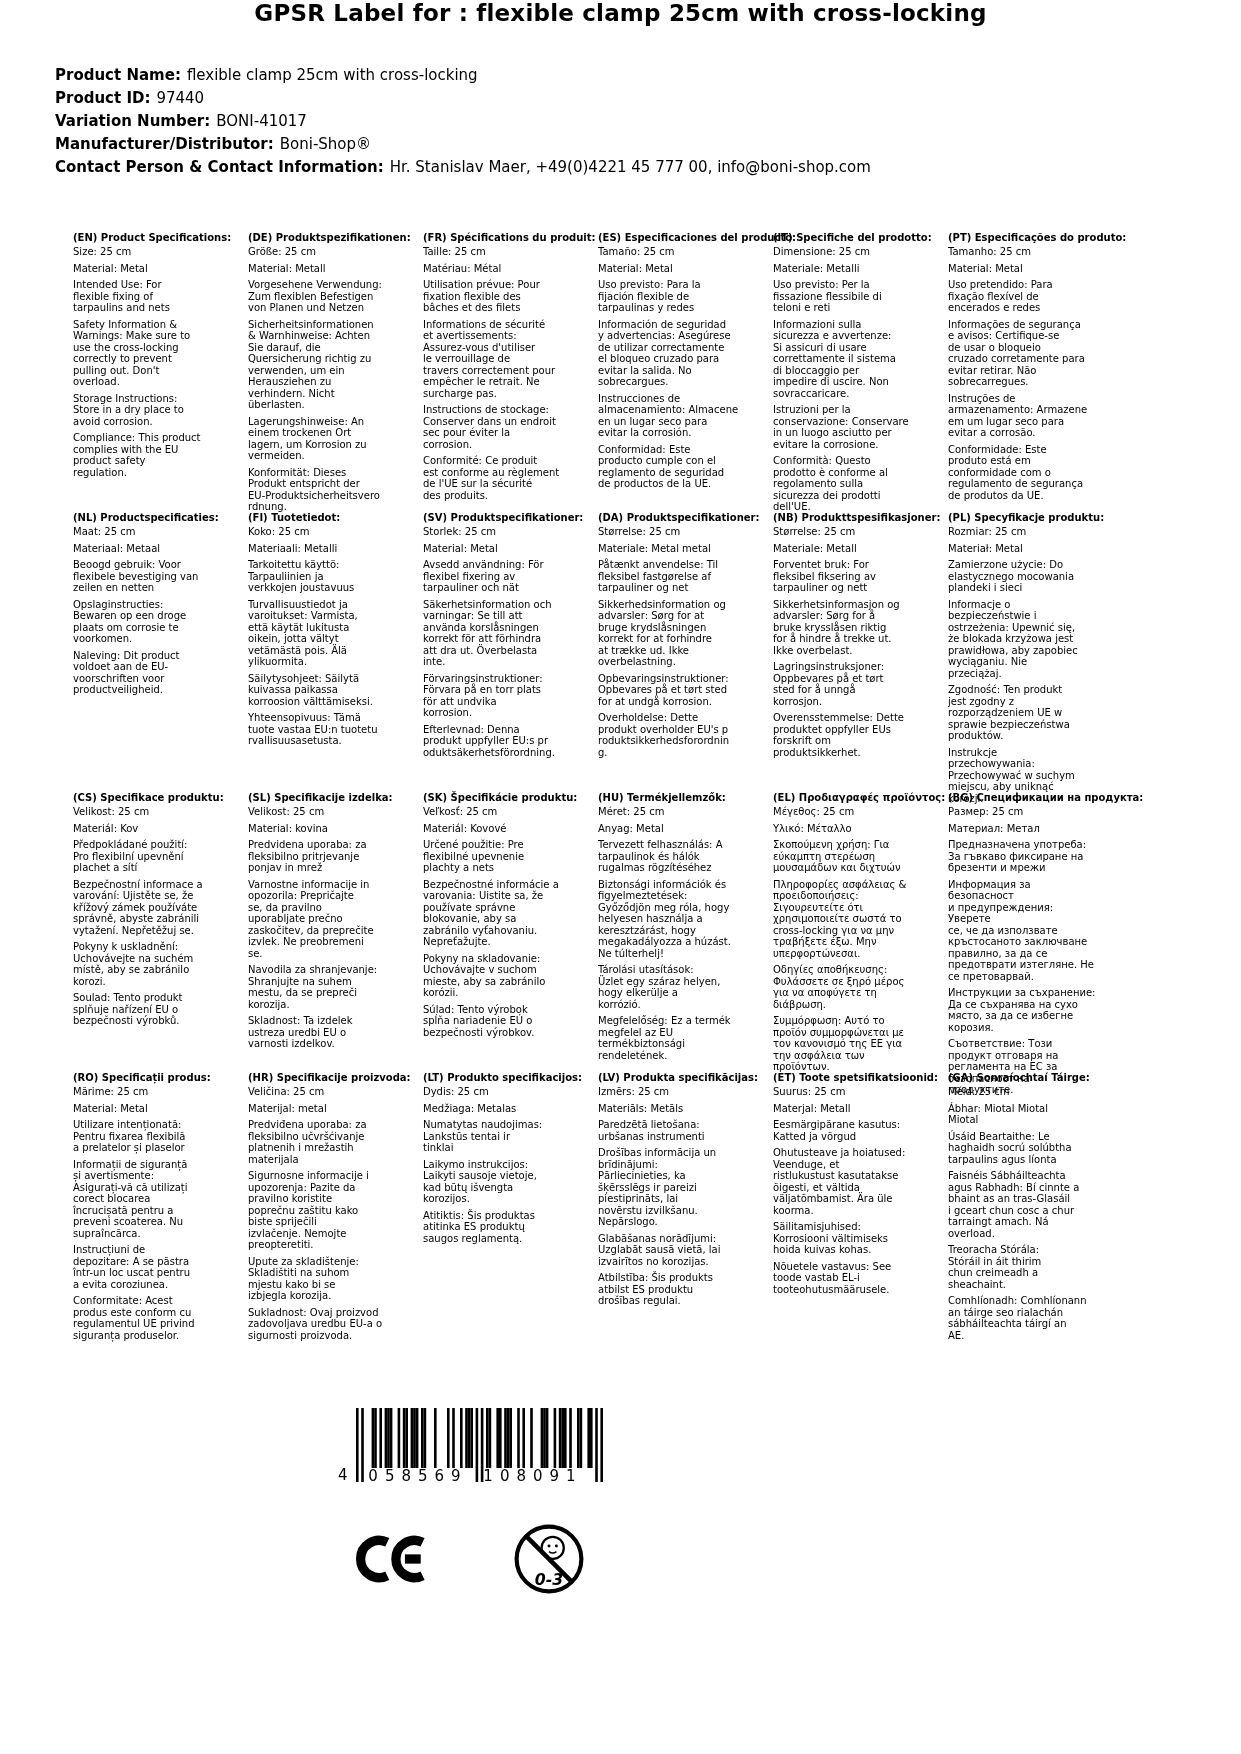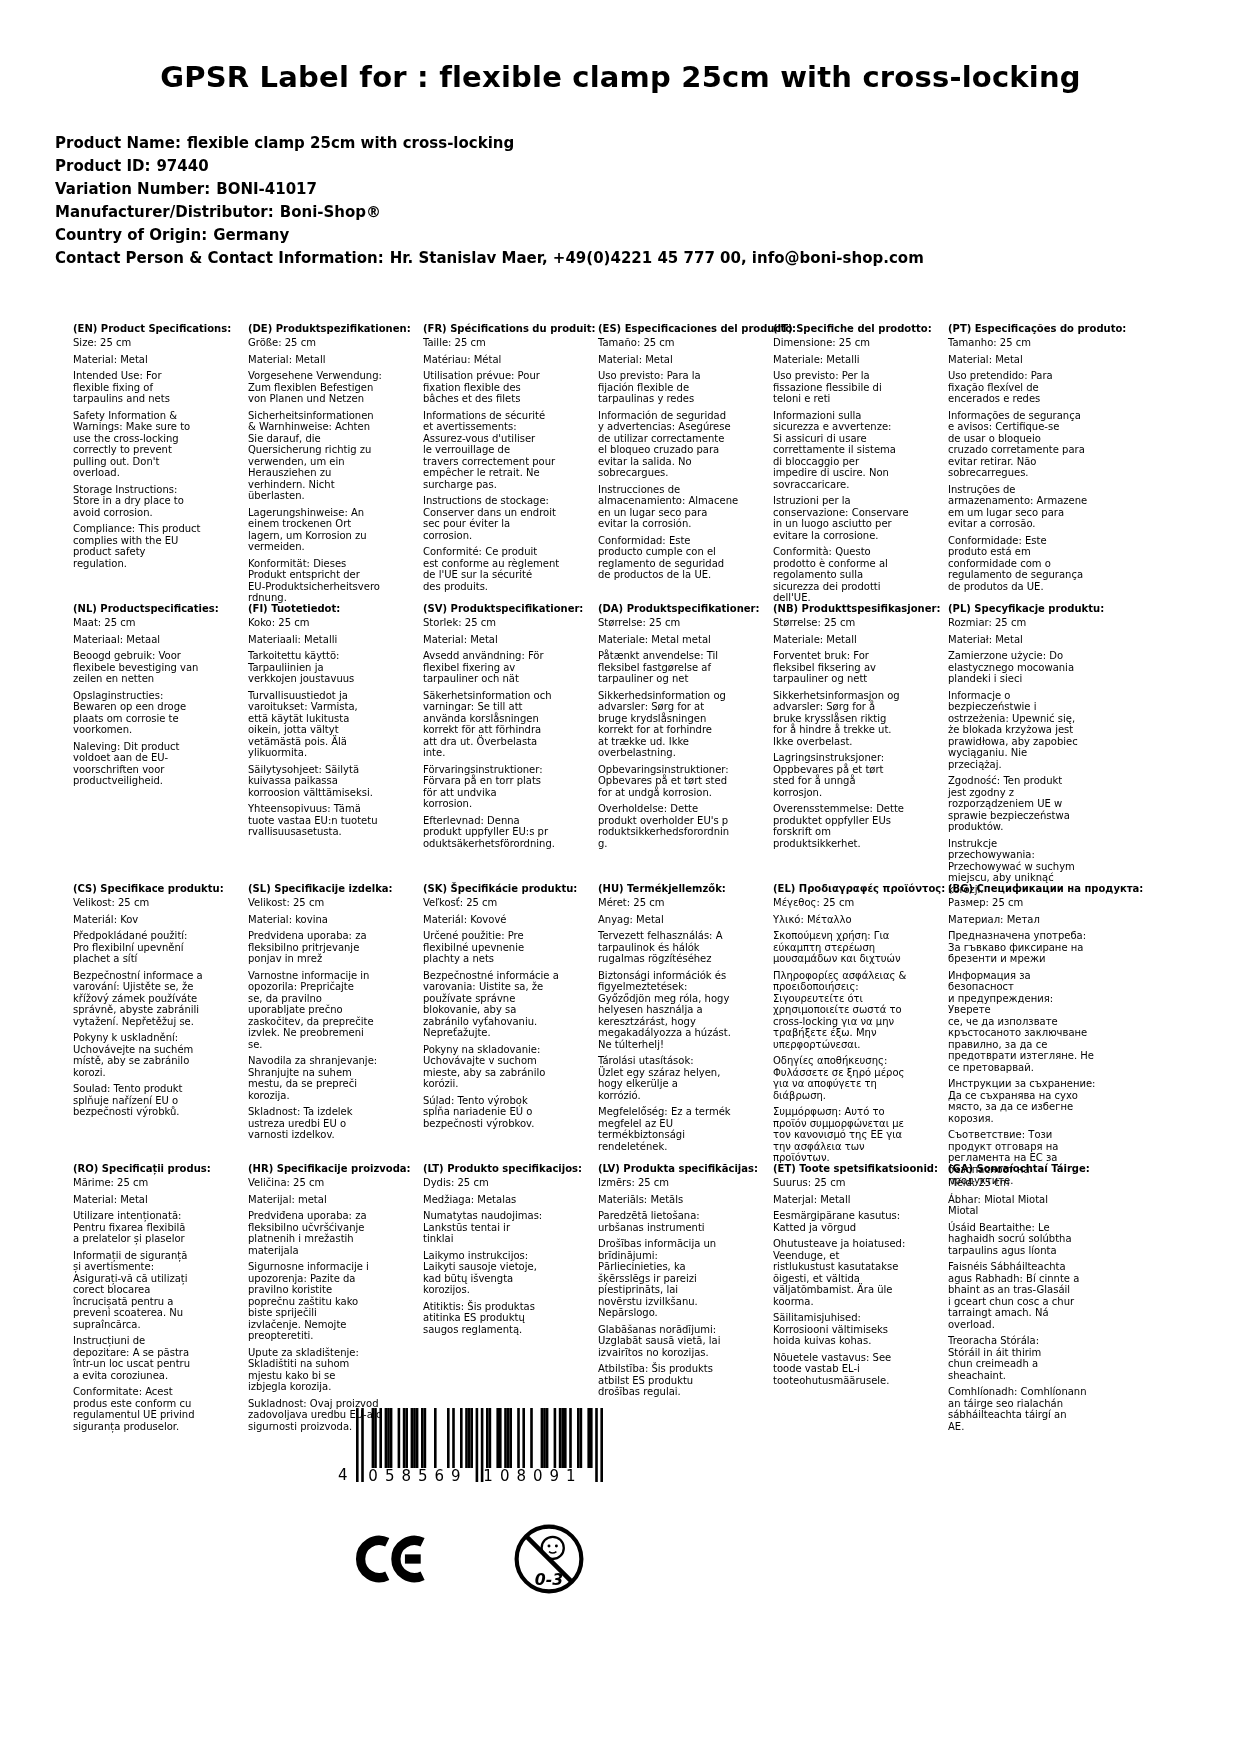--- a/index.html
+++ b/index.html
@@ -1,27 +1,27 @@
 <!DOCTYPE html>
 <html><head>
 <meta charset="utf-8">
 <style>
   html,body{margin:0;padding:0;background:#fff;}
   body{
     width:1241px;height:1754px;overflow:hidden;position:relative;
     font-family:"DejaVu Sans","Liberation Sans",sans-serif;color:#000;
   }
   .page-title{
-    padding-top:60px;text-align:center;font-size:29px;font-weight:bold;
+    text-align:center;font-size:23px;font-weight:bold;
     letter-spacing:.2px;
   }
   .product-info{margin:38px 0 0 55px;font-size:15px;line-height:23px;}
   .info-row{white-space:nowrap;}
   .info-label{font-weight:bold;}
-  .info-value{font-weight:bold;margin-left:6px;}
+  .info-value{font-weight:normal;margin-left:6px;}
   .language-grid{
     margin:53px 0 0 55px;
     display:grid;
     grid-template-columns:repeat(6,166px);
     column-gap:9px;
     grid-auto-rows:280px;
     align-items:start;
   }
   .lang-block{overflow:visible;margin-left:18px;}
   .lang-header{
@@ -61,23 +61,20 @@
     <span class="info-label">Product Name:</span><span class="info-value">flexible clamp 25cm with cross-locking</span>
   </div>
   <div class="info-row">
     <span class="info-label">Product ID:</span><span class="info-value">97440</span>
   </div>
   <div class="info-row">
     <span class="info-label">Variation Number:</span><span class="info-value">BONI-41017</span>
   </div>
   <div class="info-row">
     <span class="info-label">Manufacturer/Distributor:</span><span class="info-value">Boni-Shop®</span>
-  </div>
-  <div class="info-row">
-    <span class="info-label">Country of Origin:</span><span class="info-value">Germany</span>
   </div>
   <div class="info-row">
     <span class="info-label">Contact Person &amp; Contact Information:</span><span class="info-value">Hr. Stanislav Maer, +49(0)4221 45 777 00, info@boni-shop.com</span>
   </div>
 </div>
 
 <div class="language-grid">
     <div class="lang-block">
       <div class="lang-header">(EN) Product Specifications:</div>
       <div class="spec-para">Size: 25 cm</div>

